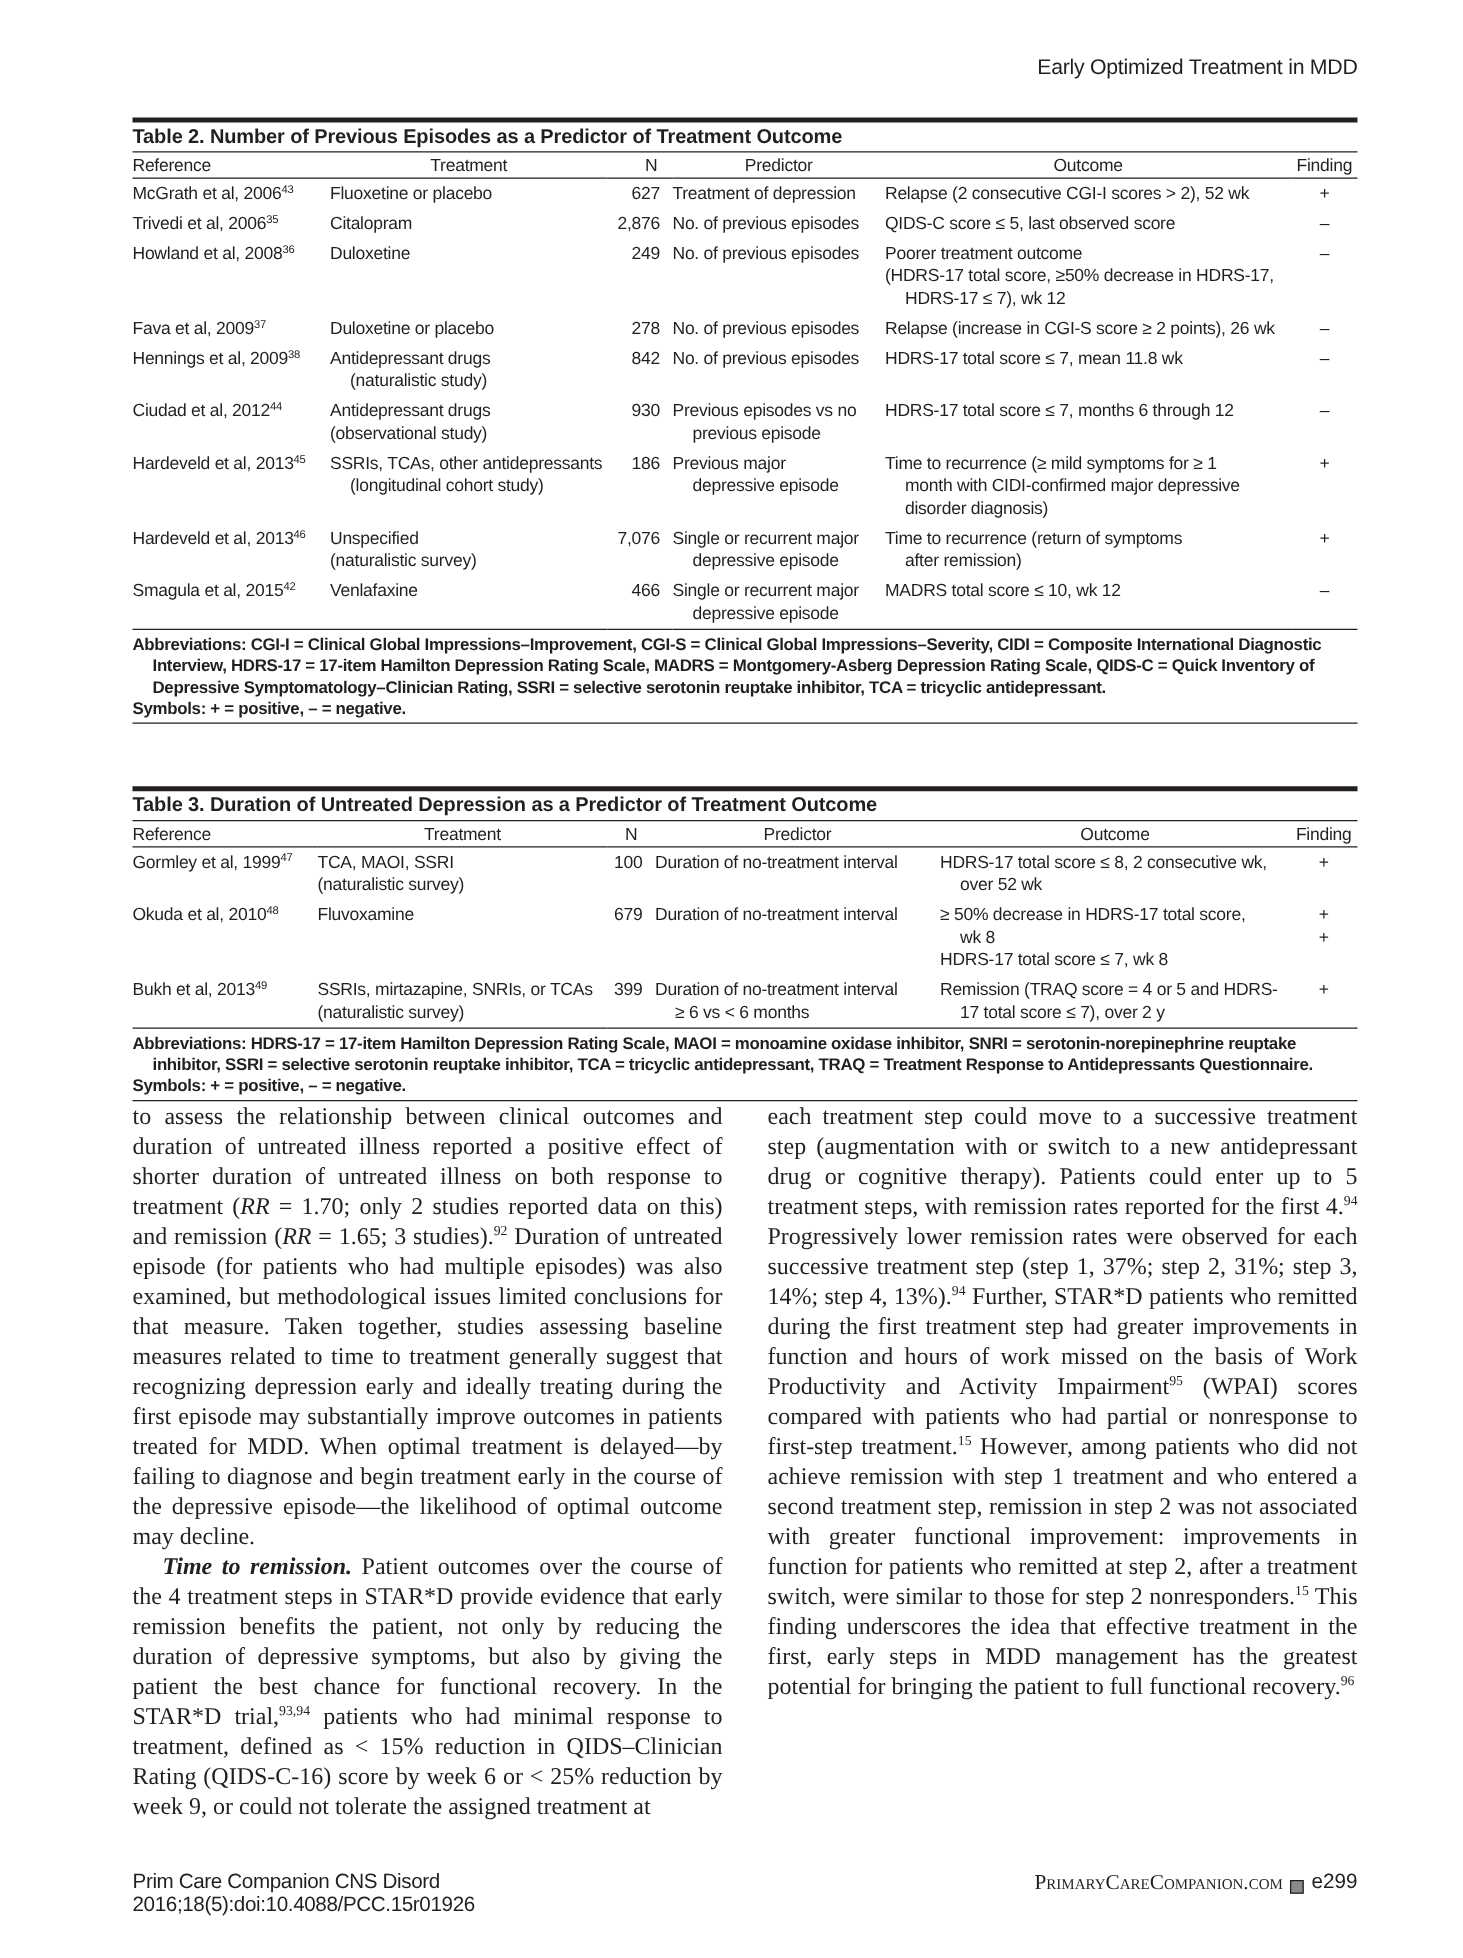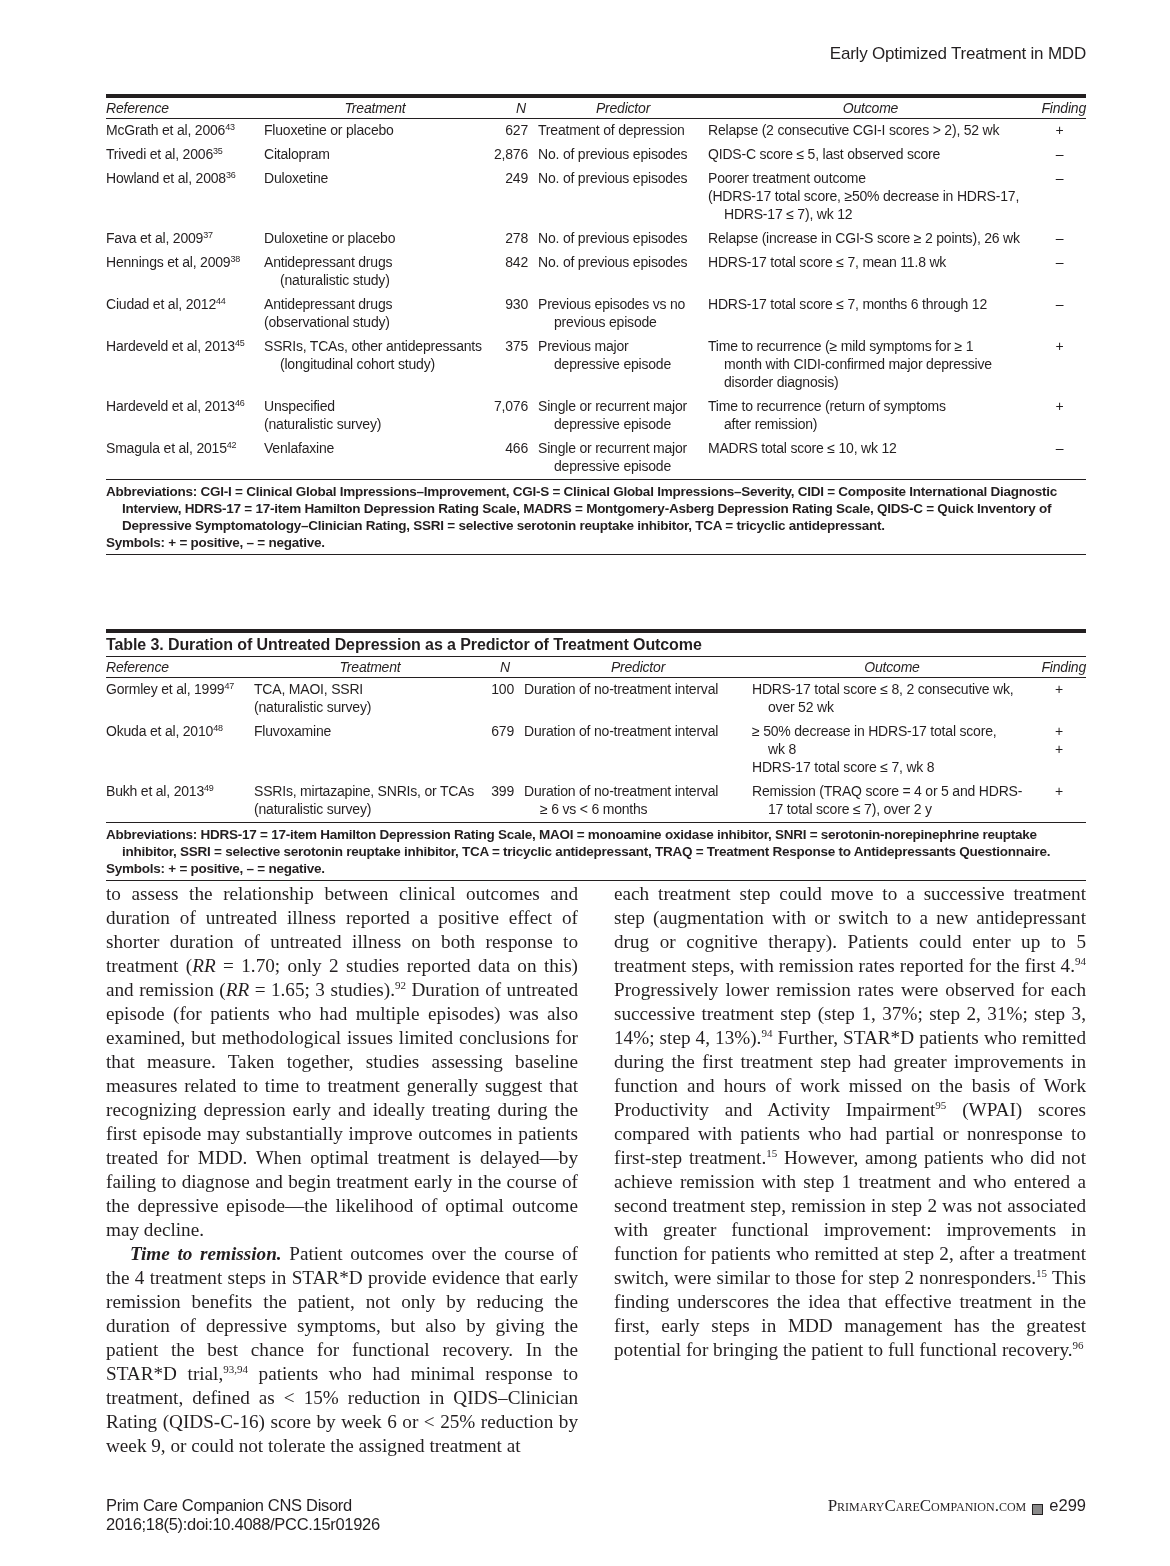--- a/index.html
+++ b/index.html
@@ -6,23 +6,23 @@
   body { width: 1170px; height: 1566px; position: relative; overflow: hidden; color: #231f20; }
   .sans { font-family: "Liberation Sans", "DejaVu Sans", sans-serif; }
   .serif { font-family: "Liberation Serif", "DejaVu Serif", serif; }
 
   .running-head { position: absolute; top: 44px; right: 84px; font-size: 17px; letter-spacing: -0.2px; margin-left: 36px; }
 
   .tbl { position: absolute; left: 106px; width: 980px; font-size: 14px; line-height: 18px; letter-spacing: -0.2px; }
   .tbl .topbar { height: 4px; background: #231f20; }
   .tbl .title { font-weight: bold; font-size: 16px; padding: 3px 0 2px 0; border-bottom: 1px solid #231f20; letter-spacing: -0.1px; }
   .tbl table { width: 100%; border-collapse: collapse; }
-  .tbl th { font-weight: normal; text-align: center; padding: 1px 0 1px 0; border-bottom: 1px solid #231f20; white-space: nowrap; font-style: italic; }
+  .tbl th { font-weight: normal; text-align: center; padding: 1px 0 1px 0; border-bottom: 1px solid #231f20; white-space: nowrap; }
   .tbl th.left { text-align: left; }
-  .tbl th.right { text-align: right; }
+  .tbl th.right { text-align: center; }
   .tbl td { vertical-align: top; padding: 2px 0 4px 0; }
   .tbl td.n { text-align: right; padding-right: 10px; }
   .tbl td.find { text-align: center; }
   .tbl tr.last td { border-bottom: 1px solid #231f20; }
   .tbl sup { font-size: 9px; line-height: 0; vertical-align: 5px; }
   .line { display: block; }
   .indent { padding-left: 16px; }
   .tbl .footnote { font-size: 13.5px; line-height: 17px; padding: 3px 0 3px 0; border-bottom: 1px solid #231f20; letter-spacing: -0.25px; font-weight: bold; }
   .tbl .footnote .abbr { padding-left: 16px; text-indent: -16px; }
 
@@ -38,20 +38,21 @@
   .smallcaps { font-family: "Liberation Serif", "DejaVu Serif", serif; font-variant: small-caps; font-size: 17px; }
   .sq { display: inline-block; width: 9px; height: 9px; border: 1px solid #231f20; background: #8a8a8a; }
 </style>
 </head>
 <body>
 
 <div class="running-head sans">Early Optimized Treatment in MDD</div>
 
 <div class="tbl sans" style="top:94px;">
   <div class="topbar"></div>
+  <div class="title">Table 2. Number of Previous Episodes as a Predictor of Treatment Outcome</div>
   <table>
     <colgroup>
       <col style="width:158px">
         <col style="width:222px">
         <col style="width:52px">
         <col style="width:170px">
         <col style="width:325px">
         <col style="width:53px">
     </colgroup>
     <thead>
@@ -165,21 +166,21 @@
           <td class="find">
             <span class="line">–</span>
           </td>
         </tr>
         <tr>
           <td><span>Hardeveld et al, 2013</span><sup>45</sup></td>
           <td>
             <span class="line">SSRIs, TCAs, other antidepressants</span>
             <span class="line indent">(longitudinal cohort study)</span>
           </td>
-          <td class="n">375</td>
+          <td class="n">186</td>
           <td>
             <span class="line">Previous major</span>
             <span class="line indent">depressive episode</span>
           </td>
           <td>
             <span class="line">Time to recurrence (≥ mild symptoms for ≥ 1</span>
             <span class="line indent">month with CIDI-confirmed major depressive</span>
             <span class="line indent">disorder diagnosis)</span>
           </td>
           <td class="find">

